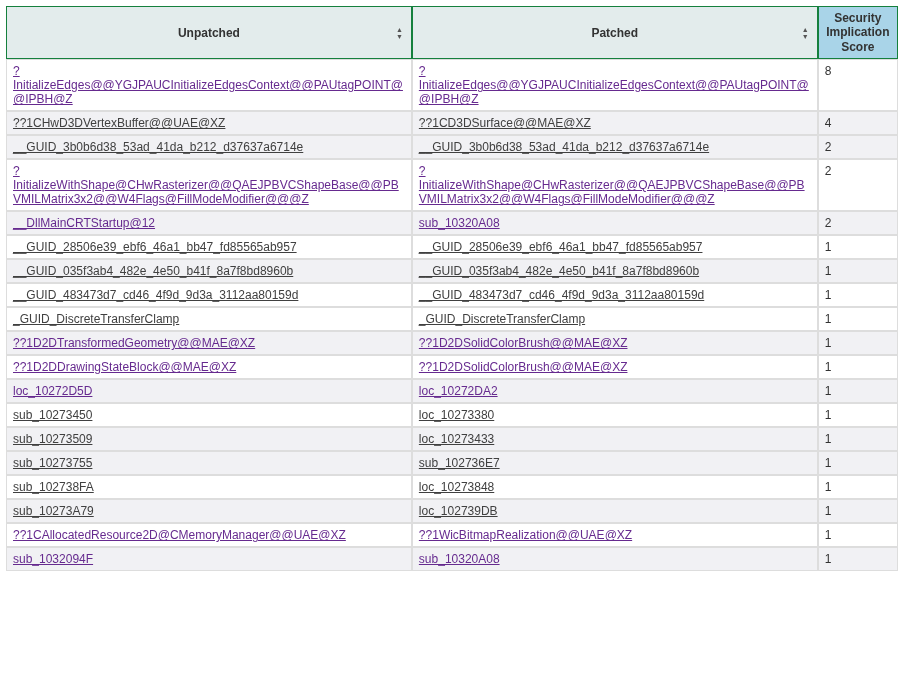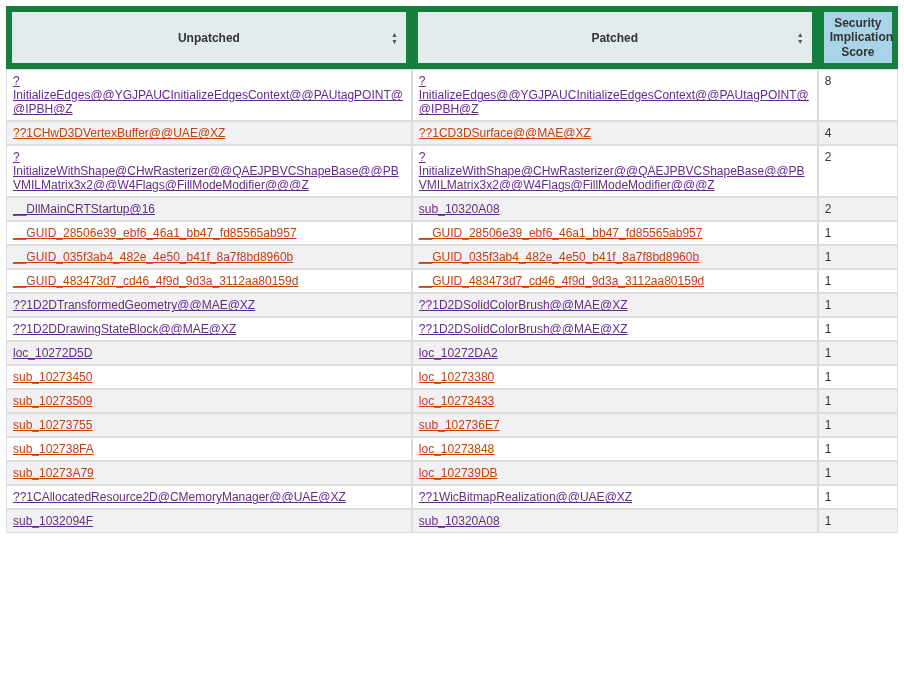--- a/index.html
+++ b/index.html
@@ -15,21 +15,21 @@
     width: 100%;
     border-collapse: separate;
     border-spacing: 0;
     table-layout: fixed;
   }
   thead th {
     background: #e3ecec;
     font-weight: bold;
     text-align: center;
     padding: 18px 8px;
-    border: 6px solid #15803d;
+    border: 1px solid #15803d;
     position: relative;
     color: #333;
     vertical-align: middle;
   }
   thead th.score-col {
     background: #a9d4e8;
     padding: 4px 6px;
     font-size: 12px;
     line-height: 1.2;
   }
@@ -39,21 +39,21 @@
     vertical-align: top;
     word-wrap: break-word;
     overflow-wrap: break-word;
   }
   tbody tr.odd td { background: #ffffff; }
   tbody tr.even td { background: #f1f1f4; }
   a.link {
     text-decoration: underline;
     cursor: pointer;
   }
-  a.link.unvisited { color: #c2410c; text-decoration: underline; }
+  a.link.unvisited { color: #404040; text-decoration: underline; }
   a.link.visited { color: #662a8f; }
   .sort-caret {
     position: absolute;
     right: 8px;
     top: 50%;
     transform: translateY(-50%);
     display: inline-flex;
     flex-direction: column;
     gap: 1px;
     font-size: 7px;
@@ -99,43 +99,53 @@
       <tr class="odd">
         <td><a class="link visited">?InitializeEdges@@YGJPAUCInitializeEdgesContext@@PAUtagPOINT@@IPBH@Z</a></td>
         <td><a class="link visited">?InitializeEdges@@YGJPAUCInitializeEdgesContext@@PAUtagPOINT@@IPBH@Z</a></td>
         <td class="score">8</td>
       </tr>
       <tr class="even">
         <td><a class="link unvisited">??1CHwD3DVertexBuffer@@UAE@XZ</a></td>
         <td><a class="link unvisited">??1CD3DSurface@@MAE@XZ</a></td>
         <td class="score">4</td>
       </tr>
+      <tr class="even">
+        <td><a class="link unvisited">__GUID_3b0b6d38_53ad_41da_b212_d37637a6714e</a></td>
+        <td><a class="link unvisited">__GUID_3b0b6d38_53ad_41da_b212_d37637a6714e</a></td>
+        <td class="score">2</td>
+      </tr>
       <tr class="odd">
         <td><a class="link visited">?InitializeWithShape@CHwRasterizer@@QAEJPBVCShapeBase@@PBVMILMatrix3x2@@W4Flags@FillModeModifier@@@Z</a></td>
         <td><a class="link visited">?InitializeWithShape@CHwRasterizer@@QAEJPBVCShapeBase@@PBVMILMatrix3x2@@W4Flags@FillModeModifier@@@Z</a></td>
         <td class="score">2</td>
       </tr>
       <tr class="even">
-        <td><a class="link visited">__DllMainCRTStartup@16</a></td>
+        <td><a class="link visited">__DllMainCRTStartup@12</a></td>
         <td><a class="link visited">sub_10320A08</a></td>
         <td class="score">2</td>
       </tr>
       <tr class="odd">
         <td><a class="link unvisited">__GUID_28506e39_ebf6_46a1_bb47_fd85565ab957</a></td>
         <td><a class="link unvisited">__GUID_28506e39_ebf6_46a1_bb47_fd85565ab957</a></td>
         <td class="score">1</td>
       </tr>
       <tr class="even">
         <td><a class="link unvisited">__GUID_035f3ab4_482e_4e50_b41f_8a7f8bd8960b</a></td>
         <td><a class="link unvisited">__GUID_035f3ab4_482e_4e50_b41f_8a7f8bd8960b</a></td>
         <td class="score">1</td>
       </tr>
       <tr class="odd">
         <td><a class="link unvisited">__GUID_483473d7_cd46_4f9d_9d3a_3112aa80159d</a></td>
         <td><a class="link unvisited">__GUID_483473d7_cd46_4f9d_9d3a_3112aa80159d</a></td>
+        <td class="score">1</td>
+      </tr>
+      <tr class="odd">
+        <td><a class="link unvisited">_GUID_DiscreteTransferClamp</a></td>
+        <td><a class="link unvisited">_GUID_DiscreteTransferClamp</a></td>
         <td class="score">1</td>
       </tr>
       <tr class="even">
         <td><a class="link visited">??1D2DTransformedGeometry@@MAE@XZ</a></td>
         <td><a class="link visited">??1D2DSolidColorBrush@@MAE@XZ</a></td>
         <td class="score">1</td>
       </tr>
       <tr class="odd">
         <td><a class="link visited">??1D2DDrawingStateBlock@@MAE@XZ</a></td>
         <td><a class="link visited">??1D2DSolidColorBrush@@MAE@XZ</a></td>

